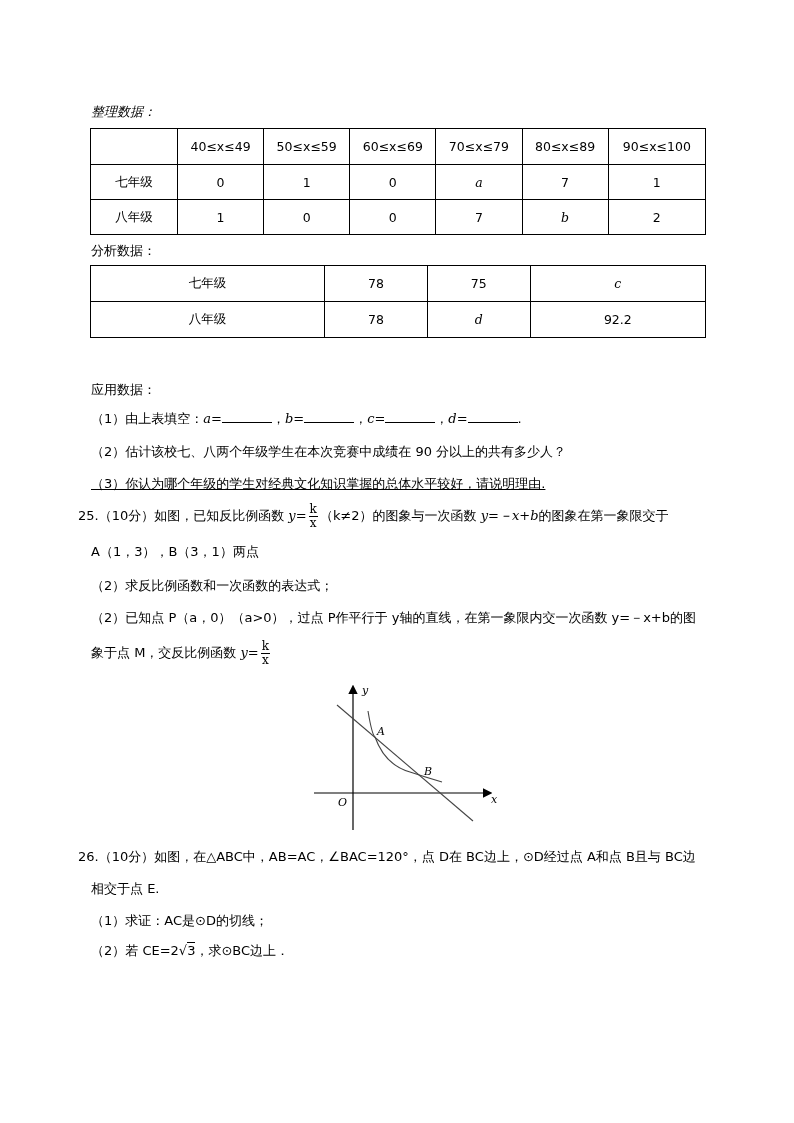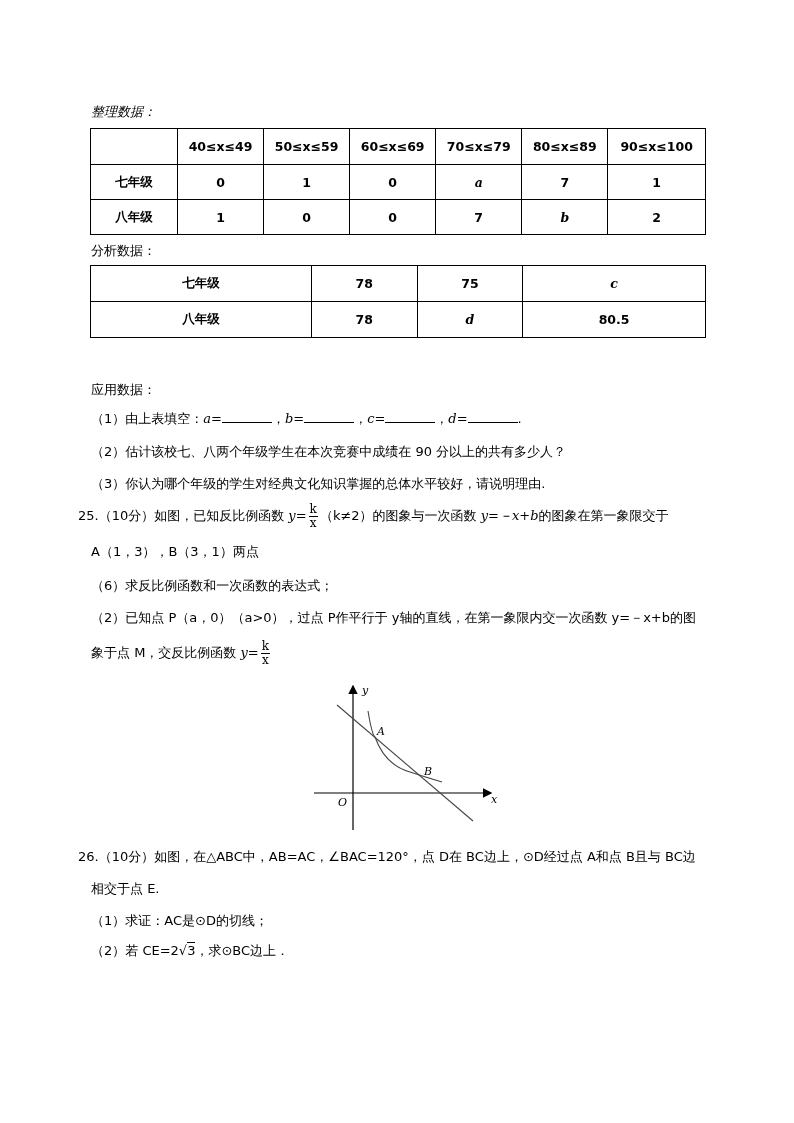--- a/index.html
+++ b/index.html
@@ -1,20 +1,20 @@
 <!DOCTYPE html>
 <html><head>
 <meta charset="utf-8">
 <style>
   html, body { margin: 0; padding: 0; background: #ffffff; }
   body { width: 794px; height: 1123px; position: relative; overflow: hidden;
          font-family: "DejaVu Sans", sans-serif; color: #000; font-size: 13px; }
   .abs { position: absolute; white-space: nowrap; }
   .label { font-size: 13px; }
-  table.t { position: absolute; border-collapse: collapse; font-weight: bold; }
+  table.t { position: absolute; border-collapse: collapse; }
   table.t td { border: 1px solid #000; text-align: center; font-size: 12.5px; padding: 0; }
   .var { font-family: "DejaVu Serif", serif; font-style: italic; }
   .line { position: absolute; left: 91px; font-size: 13px; white-space: nowrap; }
   .blank { display: inline-block; border-bottom: 1px solid #000; width: 50px; height: 12px; vertical-align: baseline; }
   .frac { display: inline-block; vertical-align: middle; text-align: center; font-family: "DejaVu Serif", serif; font-size: 12px; line-height: 13px; margin: 0 2px; }
   .frac .num { display: block; border-bottom: 1px solid #000; padding: 0 1px; }
   .frac .den { display: block; }
   svg text { font-family: "DejaVu Serif", serif; font-style: italic; }
 </style>
 </head>
@@ -61,40 +61,40 @@
   <tr style="height:36px;">
     <td>七年级</td>
     <td>78</td>
     <td>75</td>
     <td class="var">c</td>
   </tr>
   <tr style="height:36px;">
     <td>八年级</td>
     <td>78</td>
     <td class="var">d</td>
-    <td>80.5</td>
+    <td>92.2</td>
   </tr>
 </tbody>
   </table>
 
 <div class="abs label" style="left:91px; top:381px;">应用数据：</div>
 
 <div class="line" style="top:410px;">
   <span>（1）由上表填空：</span><span class="var">a=</span><span class="blank"></span><span>，</span><span class="var">b=</span><span class="blank"></span><span>，</span><span class="var">c=</span><span class="blank"></span><span>，</span><span class="var">d=</span><span class="blank"></span><span>.</span>
 </div>
 <div class="line" style="top:443px;text-align:right;">（2）估计该校七、八两个年级学生在本次竞赛中成绩在 90 分以上的共有多少人？</div>
-<div class="line" style="top:475px;">（3）你认为哪个年级的学生对经典文化知识掌握的总体水平较好，请说明理由.</div>
+<div class="line" style="top:475px;text-decoration:underline;">（3）你认为哪个年级的学生对经典文化知识掌握的总体水平较好，请说明理由.</div>
 
 <div class="abs" style="left:78px; top:503px;">
   <span>25.（10分）如图，已知反比例函数</span>
   <span class="var">y=</span><span class="frac"><span class="num">k</span><span class="den">x</span></span><span>（k≠2）的图象与一次函数</span>
   <span class="var">y=－x+b</span><span>的图象在第一象限交于</span>
 </div>
 <div class="line" style="top:543px;">A（1，3），B（3，1）两点</div>
-<div class="line" style="top:577px;">（6）求反比例函数和一次函数的表达式；</div>
+<div class="line" style="top:577px;">（2）求反比例函数和一次函数的表达式；</div>
 <div class="line" style="top:609px;">（2）已知点 P（a，0）（a&gt;0），过点 P作平行于 y轴的直线，在第一象限内交一次函数 y=－x+b的图</div>
 <div class="abs" style="left:91px; top:640px;">
   <span>象于点 M，交反比例函数</span>
   <span class="var">y=</span><span class="frac"><span class="num">k</span><span class="den">x</span></span>
 </div>
 
 <svg style="position:absolute; left:300px; top:675px;" width="210" height="160" viewBox="0 0 210 160">
   <defs>
     <marker id="arr" markerWidth="8" markerHeight="8" refX="6" refY="4" orient="auto">
       <path d="M0,0 L8,4 L0,8 z" fill="#000"></path>

